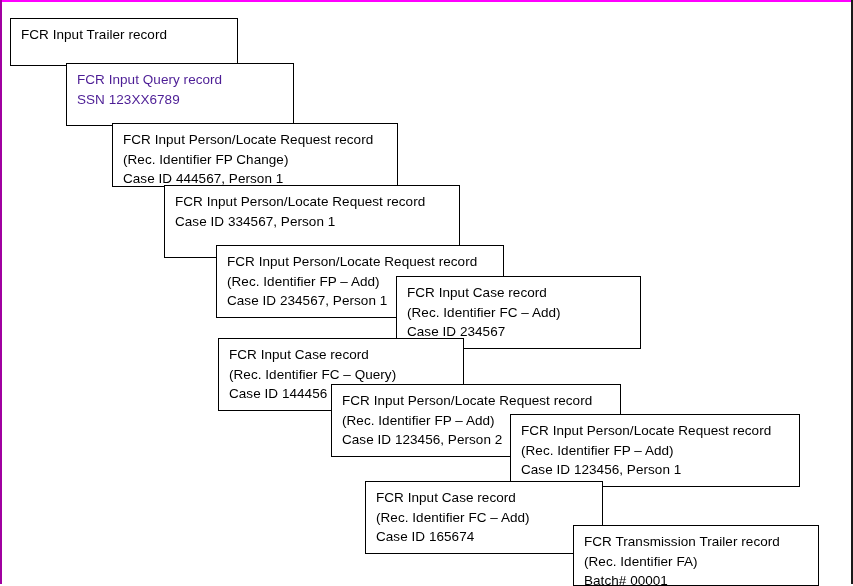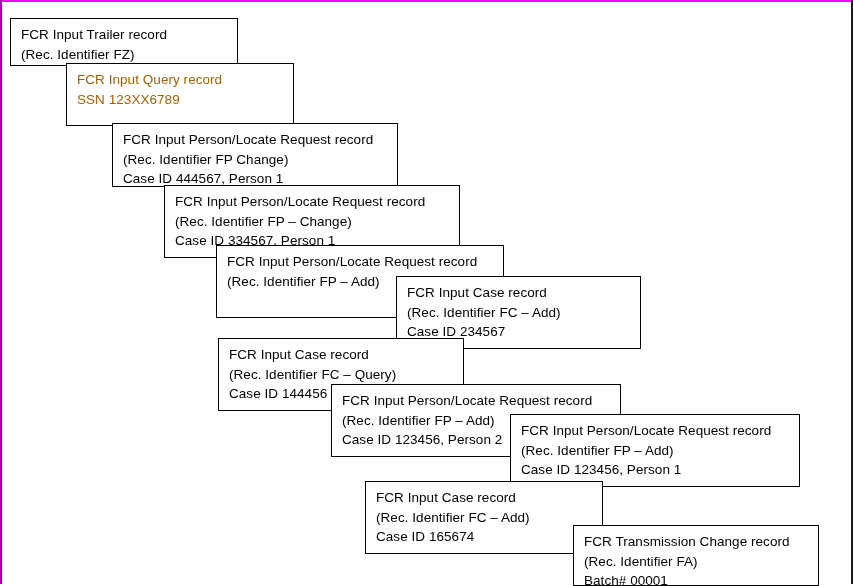--- a/index.html
+++ b/index.html
@@ -73,39 +73,38 @@
 <body>
 
 <div id="diagram-frame">
   <div class="frame-edge top"></div>
   <div class="frame-edge left"></div>
   <div class="frame-edge right"></div>
   <div class="frame-edge bottom"></div>
   <div id="boxes-layer">
       <div class="record-box" style="left: 10px; top: 18px; width: 228px; height: 48px; z-index: 10; border-color: rgb(0, 0, 0); background: rgb(255, 255, 255); color: rgb(0, 0, 0);">
         <span class="line">FCR Input Trailer record</span>
-        <span class="line">(Rec. Identifier FZ)</span>
       </div>
-      <div class="record-box" style="left: 66px; top: 63px; width: 228px; height: 63px; z-index: 11; border-color: rgb(0, 0, 0); background: rgb(255, 255, 255); color: #a16207;">
+      <div class="record-box" style="left: 66px; top: 63px; width: 228px; height: 63px; z-index: 11; border-color: rgb(0, 0, 0); background: rgb(255, 255, 255); color: #4c1d95;">
         <span class="line">FCR Input Query record</span>
         <span class="line">SSN 123XX6789</span>
       </div>
       <div class="record-box" style="left: 112px; top: 123px; width: 286px; height: 64px; z-index: 12; border-color: rgb(0, 0, 0); background: rgb(255, 255, 255); color: rgb(0, 0, 0);">
         <span class="line">FCR Input Person/Locate Request record</span>
         <span class="line">(Rec. Identifier FP Change)</span>
         <span class="line">Case ID 444567, Person 1</span>
       </div>
       <div class="record-box" style="left: 164px; top: 185px; width: 296px; height: 73px; z-index: 13; border-color: rgb(0, 0, 0); background: rgb(255, 255, 255); color: rgb(0, 0, 0);">
         <span class="line">FCR Input Person/Locate Request record</span>
-        <span class="line">(Rec. Identifier FP – Change)</span>
         <span class="line">Case ID 334567, Person 1</span>
       </div>
       <div class="record-box" style="left: 216px; top: 245px; width: 288px; height: 73px; z-index: 14; border-color: rgb(0, 0, 0); background: rgb(255, 255, 255); color: rgb(0, 0, 0);">
         <span class="line">FCR Input Person/Locate Request record</span>
         <span class="line">(Rec. Identifier FP – Add)</span>
+        <span class="line">Case ID 234567, Person 1</span>
       </div>
       <div class="record-box" style="left: 396px; top: 276px; width: 245px; height: 73px; z-index: 15; border-color: rgb(0, 0, 0); background: rgb(255, 255, 255); color: rgb(0, 0, 0);">
         <span class="line">FCR Input Case record</span>
         <span class="line">(Rec. Identifier FC – Add)</span>
         <span class="line">Case ID 234567</span>
       </div>
       <div class="record-box" style="left: 218px; top: 338px; width: 246px; height: 73px; z-index: 16; border-color: rgb(0, 0, 0); background: rgb(255, 255, 255); color: rgb(0, 0, 0);">
         <span class="line">FCR Input Case record</span>
         <span class="line">(Rec. Identifier FC – Query)</span>
         <span class="line">Case ID 144456</span>
@@ -119,18 +118,18 @@
         <span class="line">FCR Input Person/Locate Request record</span>
         <span class="line">(Rec. Identifier FP – Add)</span>
         <span class="line">Case ID 123456, Person 1</span>
       </div>
       <div class="record-box" style="left: 365px; top: 481px; width: 238px; height: 73px; z-index: 19; border-color: rgb(0, 0, 0); background: rgb(255, 255, 255); color: rgb(0, 0, 0);">
         <span class="line">FCR Input Case record</span>
         <span class="line">(Rec. Identifier FC – Add)</span>
         <span class="line">Case ID 165674</span>
       </div>
       <div class="record-box" style="left: 573px; top: 525px; width: 246px; height: 61px; z-index: 20; border-color: rgb(0, 0, 0); background: rgb(255, 255, 255); color: rgb(0, 0, 0);">
-        <span class="line">FCR Transmission Change record</span>
+        <span class="line">FCR Transmission Trailer record</span>
         <span class="line">(Rec. Identifier FA)</span>
         <span class="line">Batch# 00001</span>
       </div>
     </div>
 </div>
 
 </body></html>

